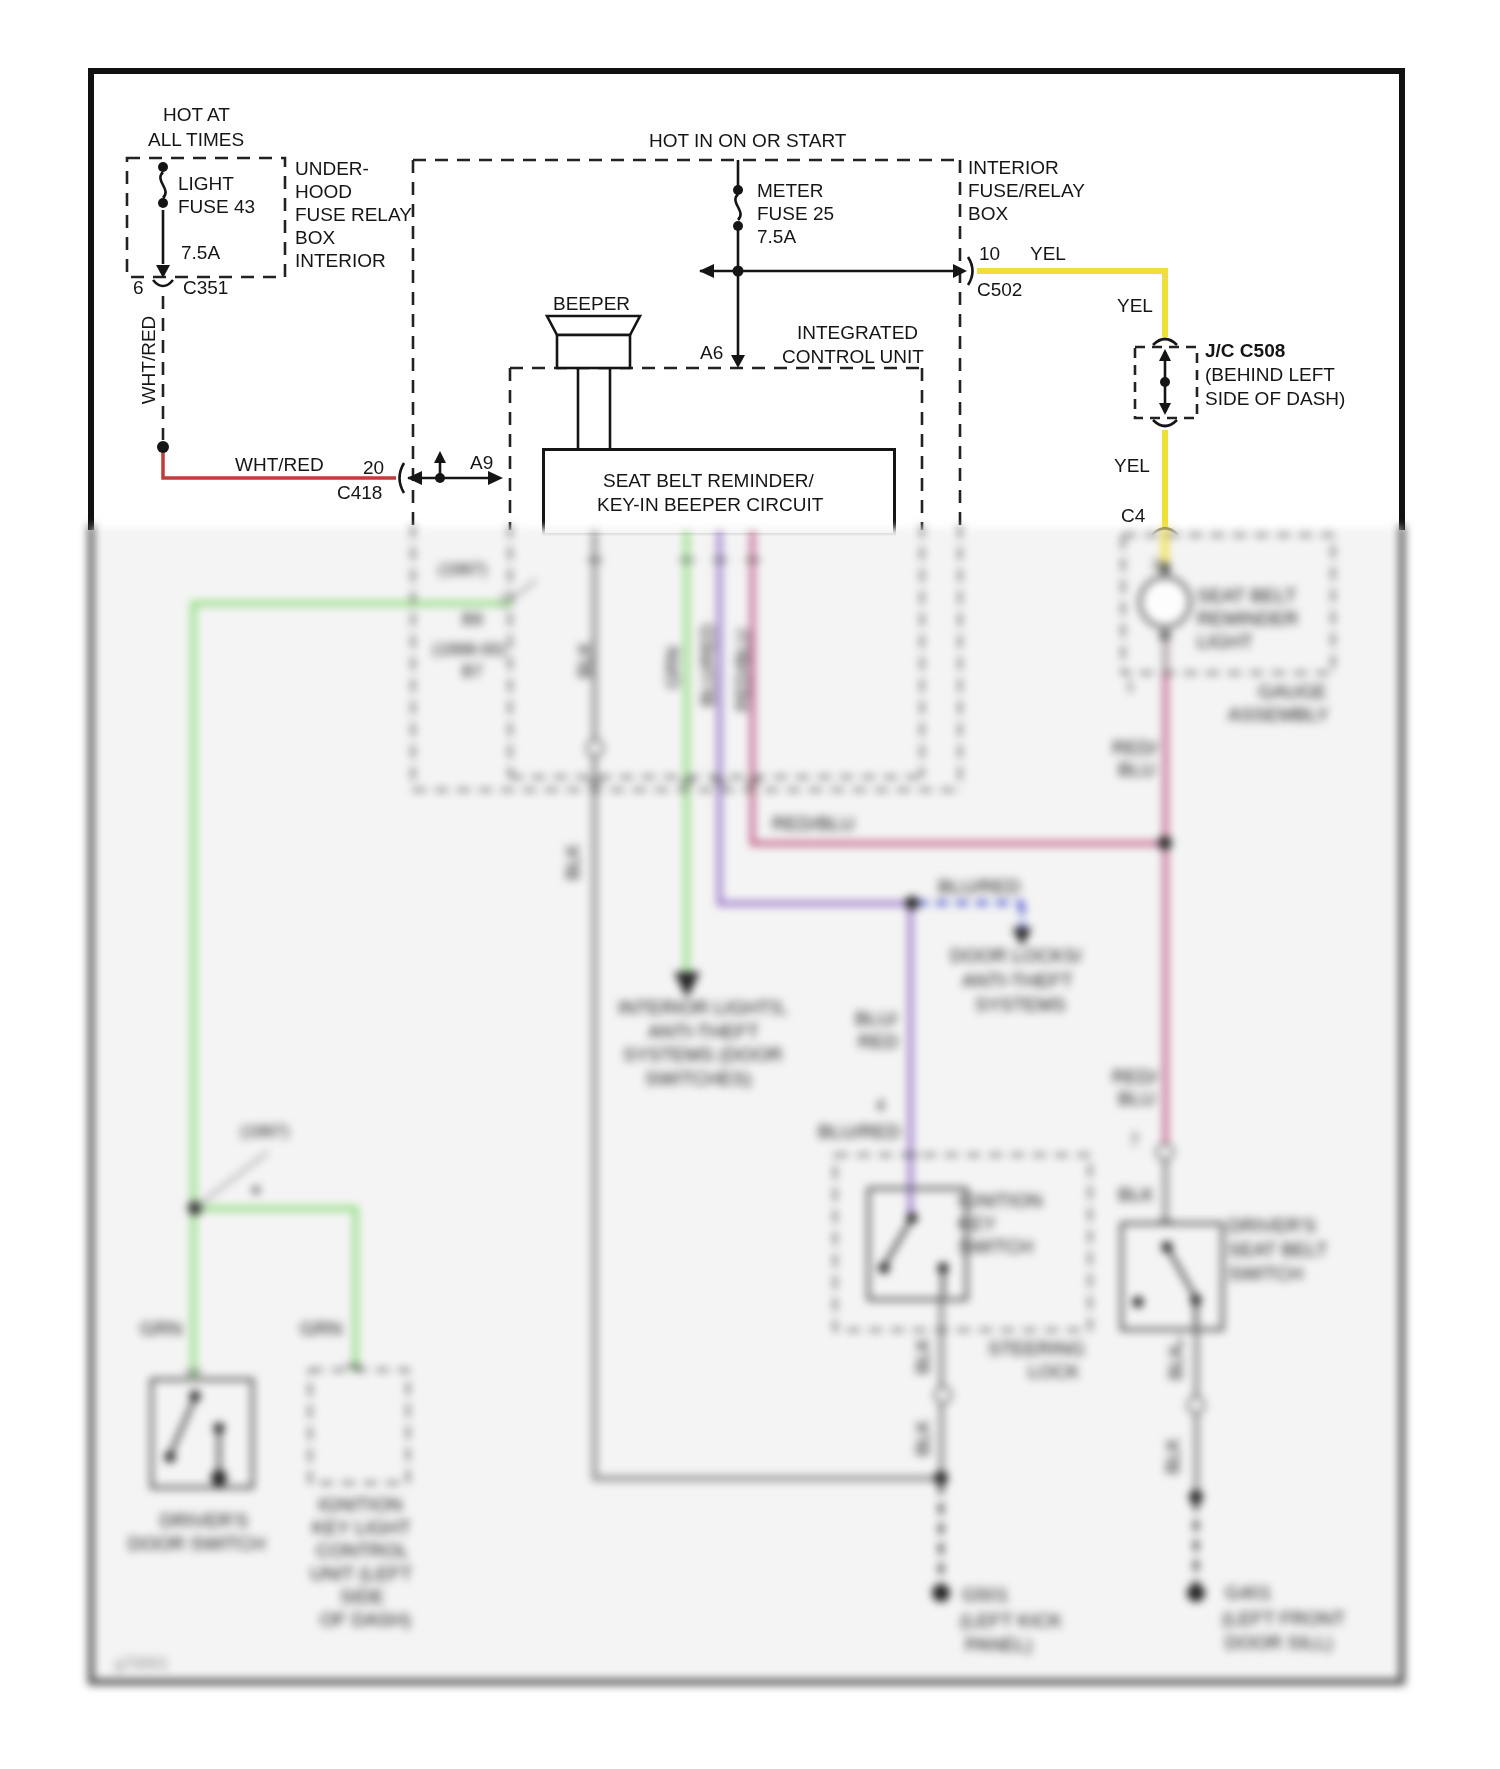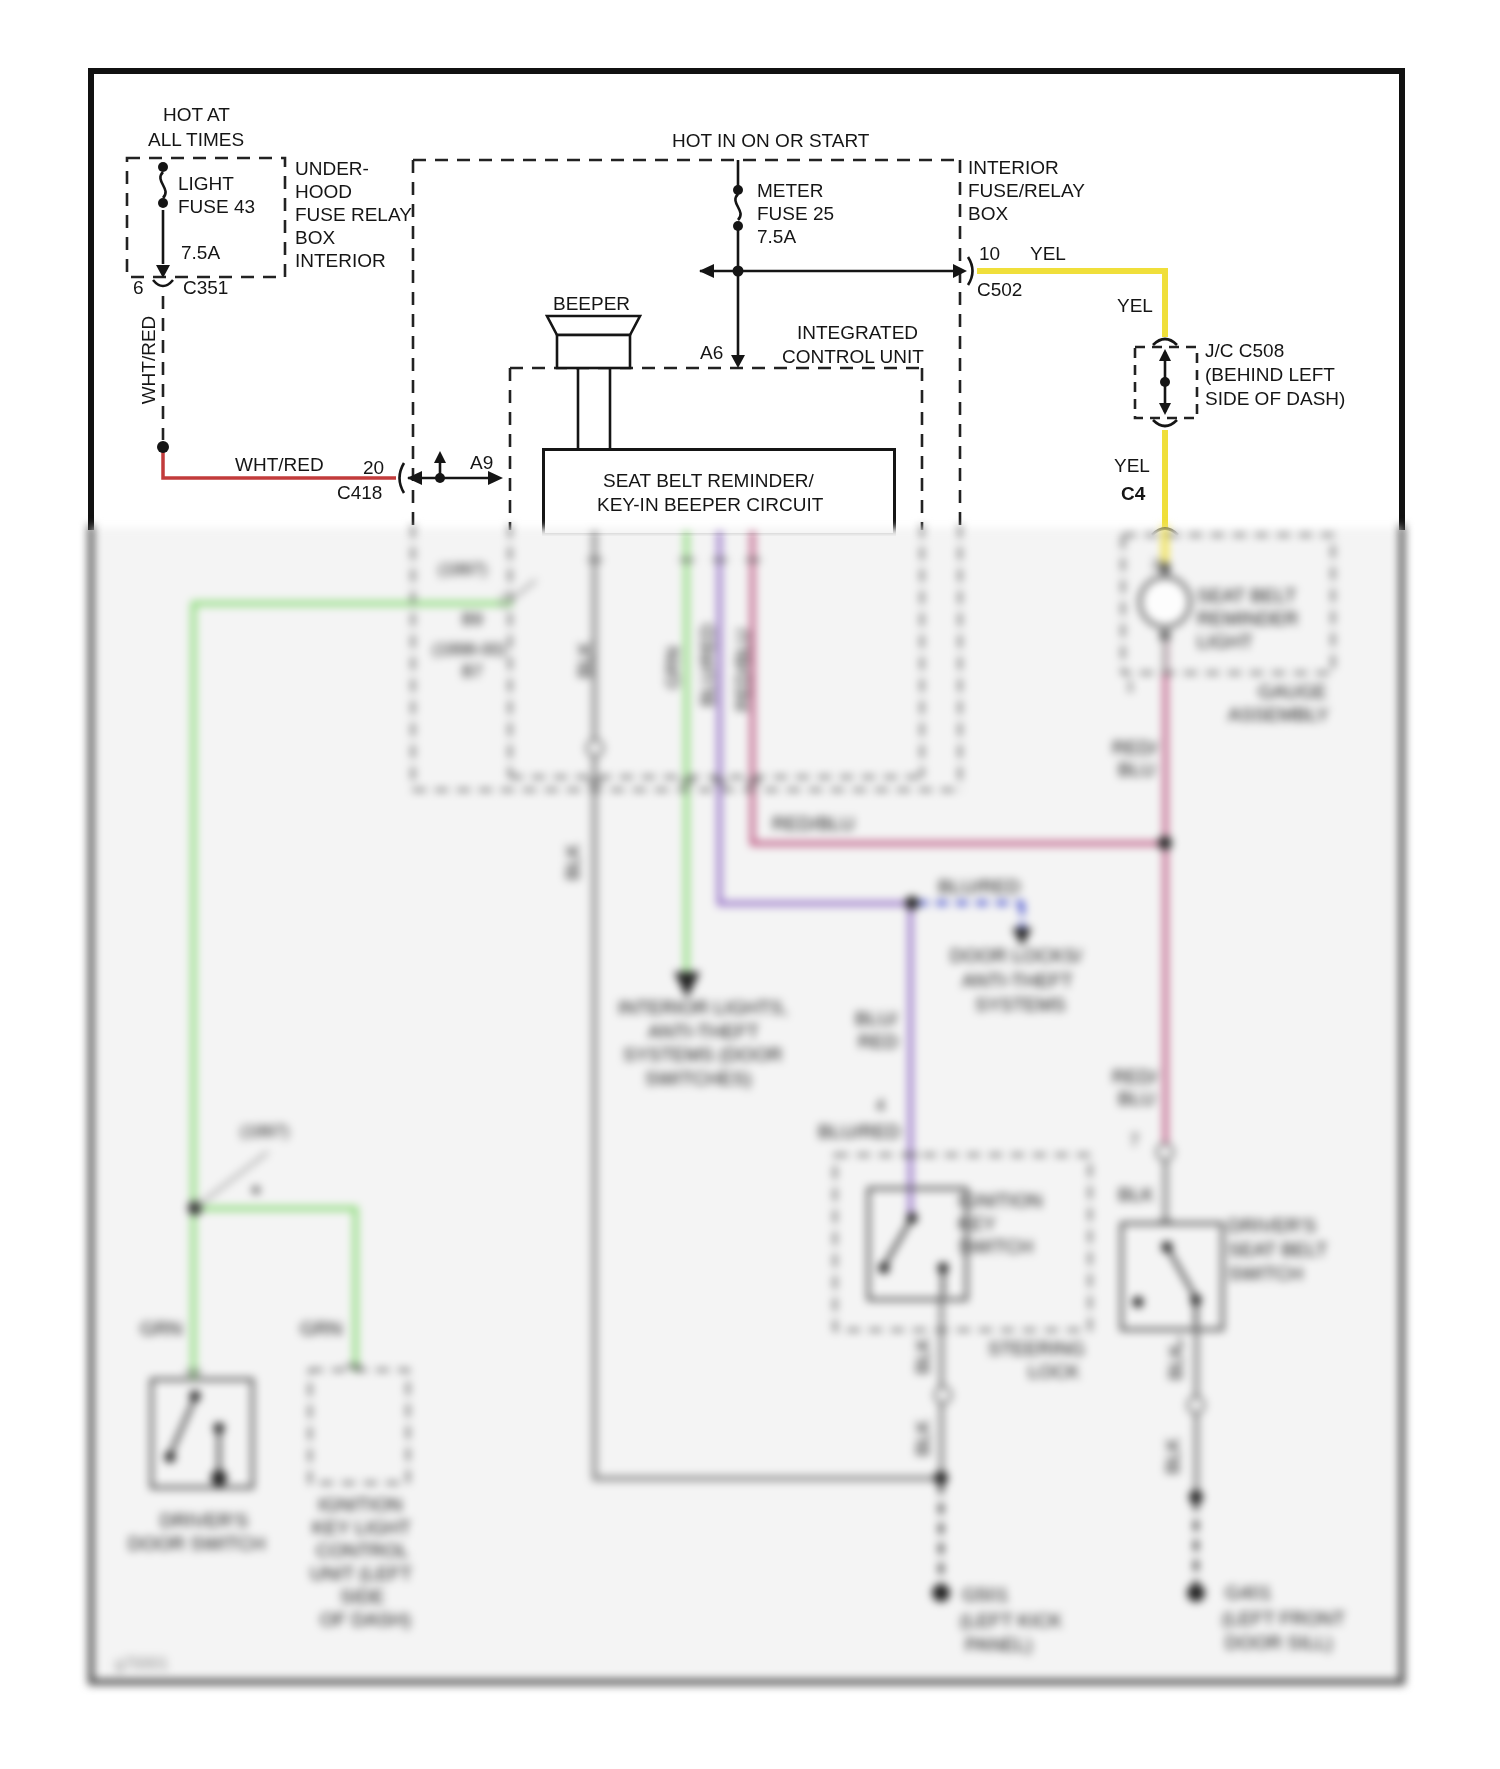--- a/index.html
+++ b/index.html
@@ -104,46 +104,46 @@
         <div class="lbl" style="left: 178px; top: 196px;">FUSE 43</div>
         <div class="lbl" style="left: 181px; top: 242px;">7.5A</div>
         <div class="lbl" style="left: 133px; top: 277px;">6</div>
         <div class="lbl" style="left: 183px; top: 277px;">C351</div>
         <div class="lbl" style="left: 295px; top: 158px;">UNDER-</div>
         <div class="lbl" style="left: 295px; top: 181px;">HOOD</div>
         <div class="lbl" style="left: 295px; top: 204px;">FUSE RELAY</div>
         <div class="lbl" style="left: 295px; top: 227px;">BOX</div>
         <div class="lbl" style="left: 295px; top: 250px;">INTERIOR</div>
         <div class="lbl" style="left: 149px; top: 360px; transform: translate(-50%, -50%) rotate(-90deg);">WHT/RED</div>
-        <div class="lbl" style="left: 672px; top: 130px;">HOT IN ON OR START</div>
+        <div class="lbl" style="left: 649px; top: 130px;">HOT IN ON OR START</div>
         <div class="lbl" style="left: 757px; top: 180px;">METER</div>
         <div class="lbl" style="left: 757px; top: 203px;">FUSE 25</div>
         <div class="lbl" style="left: 757px; top: 226px;">7.5A</div>
         <div class="lbl" style="left: 700px; top: 342px;">A6</div>
         <div class="lbl" style="left: 797px; top: 322px;">INTEGRATED</div>
         <div class="lbl" style="left: 782px; top: 346px;">CONTROL UNIT</div>
         <div class="lbl" style="left: 553px; top: 293px;">BEEPER</div>
         <div class="lbl" style="left: 603px; top: 470px;">SEAT BELT REMINDER/</div>
         <div class="lbl" style="left: 597px; top: 494px;">KEY-IN BEEPER CIRCUIT</div>
         <div class="lbl" style="left: 235px; top: 454px;">WHT/RED</div>
         <div class="lbl" style="left: 363px; top: 457px;">20</div>
         <div class="lbl" style="left: 337px; top: 482px;">C418</div>
         <div class="lbl" style="left: 470px; top: 452px;">A9</div>
         <div class="lbl" style="left: 968px; top: 157px;">INTERIOR</div>
         <div class="lbl" style="left: 968px; top: 180px;">FUSE/RELAY</div>
         <div class="lbl" style="left: 968px; top: 203px;">BOX</div>
         <div class="lbl" style="left: 979px; top: 243px;">10</div>
         <div class="lbl" style="left: 1030px; top: 243px;">YEL</div>
         <div class="lbl" style="left: 977px; top: 279px;">C502</div>
         <div class="lbl" style="left: 1117px; top: 295px;">YEL</div>
-        <div class="lbl" style="left: 1205px; top: 340px;">J/C C508</div>
+        <div class="lbl" style="left: 1205px; top: 340px; font-weight: bold;">J/C C508</div>
         <div class="lbl" style="left: 1205px; top: 364px;">(BEHIND LEFT</div>
         <div class="lbl" style="left: 1205px; top: 388px; text-align: right;">SIDE OF DASH)</div>
         <div class="lbl" style="left: 1114px; top: 455px;">YEL</div>
-        <div class="lbl" style="left: 1121px; top: 483px; font-weight: bold;">C4</div>
+        <div class="lbl" style="left: 1121px; top: 505px;">C4</div>
       </div>
   </div>
 
   <div id="blur-layer">
 
     <div class="ln" style="left:91px;top:528px;width:1311px;height:1154px;background:#f4f4f4;"></div>
 
     <div class="ln" style="left:88px;top:525px;width:6px;height:1160px;background:#4d4d4d;"></div>
     <div class="ln" style="left:1399px;top:525px;width:6px;height:1160px;background:#4d4d4d;"></div>
     <div class="ln" style="left:88px;top:1679px;width:1317px;height:6px;background:#4d4d4d;"></div>

